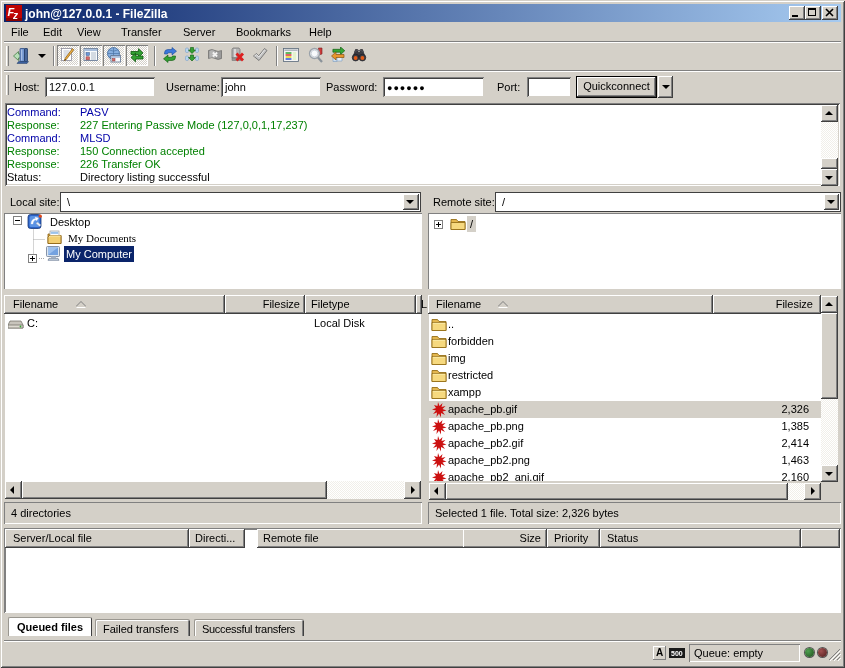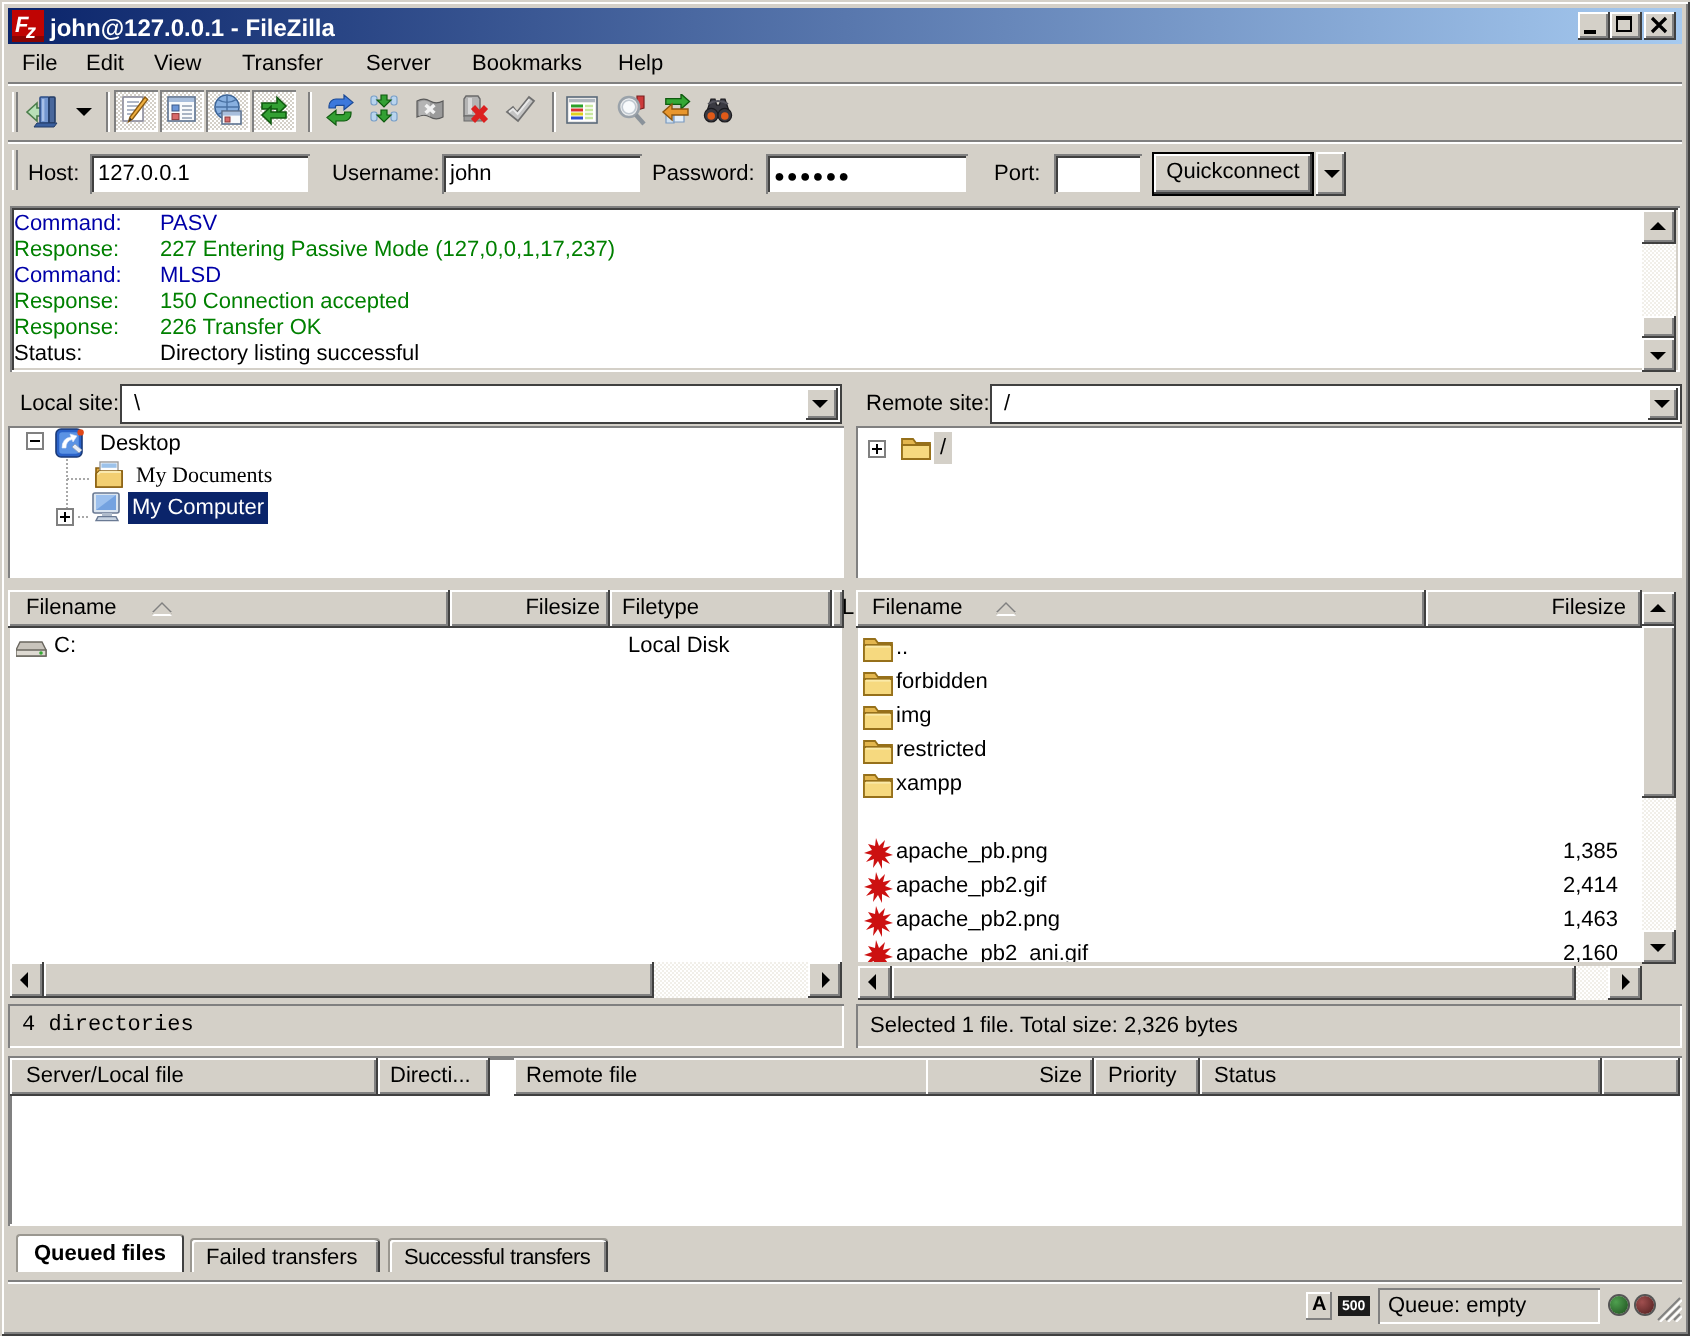--- a/index.html
+++ b/index.html
@@ -363,21 +363,21 @@
   <div class="sbtn" style="left:0;top:0;width:17px;height:18px;">
         <div class="arr" style="left:5px;top:5px;border-top:4px solid transparent;border-bottom:4px solid transparent;border-right:4px solid #000;"></div>
       </div>
   <div class="thumb" style="left:17px;top:0;width:305px;height:18px;"></div>
   <div class="sbtn" style="left:399px;top:0;width:17px;height:18px;">
         <div class="arr" style="left:7px;top:5px;border-top:4px solid transparent;border-bottom:4px solid transparent;border-left:4px solid #000;"></div>
       </div>
 </div>
 
 <div class="abs statusbar-pane" style="left:4px;top:502px;width:418px;height:22px;">
-      <span style="position:absolute;left:7px;top:5px;font-family:Liberation Mono, monospace;">4 directories</span>
+      <span style="position:absolute;left:7px;top:5px;">4 directories</span>
     </div>
 
 <div class="abs" style="left:428px;top:295px;width:393px;height:19px;">
   <div class="abs hdrcell" style="left:0;top:0;width:285px;height:19px;">
         <span class="hdrtext" style="left:8px;">Filename</span>
     <div class="arr" style="left:70px;top:7px;border-left:5px solid transparent;border-right:5px solid transparent;border-bottom:5px solid #d4d0c8;filter:drop-shadow(0 1px 0 #fff) drop-shadow(0 -1px 0 #808080);"></div>
   </div>
   <div class="abs hdrcell" style="left:285px;top:0;width:108px;height:19px;">
         <span class="hdrtext" style="right:8px;">Filesize</span>
       </div>
@@ -416,20 +416,27 @@
         </svg>
         <span class="fn">xampp</span>
       </div>
   <div class="listrow" style="left:0;top:53px;width:392px;">
         <svg class="fold" width="16" height="16" viewBox="0 0 16 16">
           <path d="M1 2.5 h5.5 l1.5 2 h7 v9 h-14 Z" fill="#e3b64e" stroke="#96701a" stroke-width="0.9"></path>
           <path d="M1 5.5 h14 v8 h-14 Z" fill="#f6d97f" stroke="#96701a" stroke-width="0.9"></path>
           <path d="M2 6.3 h12" stroke="#fbeaa8" stroke-width="1" fill="none"></path>
         </svg>
         <span class="fn">restricted</span>
+      </div>
+  <div class="listrow" style="left:0;top:87px;width:392px;background:#d4d0c8;">
+        <svg class="fimg" width="16" height="16" viewBox="0 0 16 16">
+          <path class="splat" d="M7 0 l1.5 4 3-3 -1 4 4-1 -3 3 4 1.5 -4 1 2.5 3.5 -4-2 0 4.5 -2-4 -2.5 3.5 0.5-4.5 -4 1.5 3-3.5 -4-1 4-1.5 -2-3 3.5 1 Z" fill="#cc1111"></path>
+        </svg>
+        <span class="fn">apache_pb.gif</span>
+        <span class="fs">2,326</span>
       </div>
   <div class="listrow" style="left:0;top:104px;width:392px;">
         <svg class="fimg" width="16" height="16" viewBox="0 0 16 16">
           <path class="splat" d="M7 0 l1.5 4 3-3 -1 4 4-1 -3 3 4 1.5 -4 1 2.5 3.5 -4-2 0 4.5 -2-4 -2.5 3.5 0.5-4.5 -4 1.5 3-3.5 -4-1 4-1.5 -2-3 3.5 1 Z" fill="#cc1111"></path>
         </svg>
         <span class="fn">apache_pb.png</span>
         <span class="fs">1,385</span>
       </div>
   <div class="listrow" style="left:0;top:121px;width:392px;">
         <svg class="fimg" width="16" height="16" viewBox="0 0 16 16">

